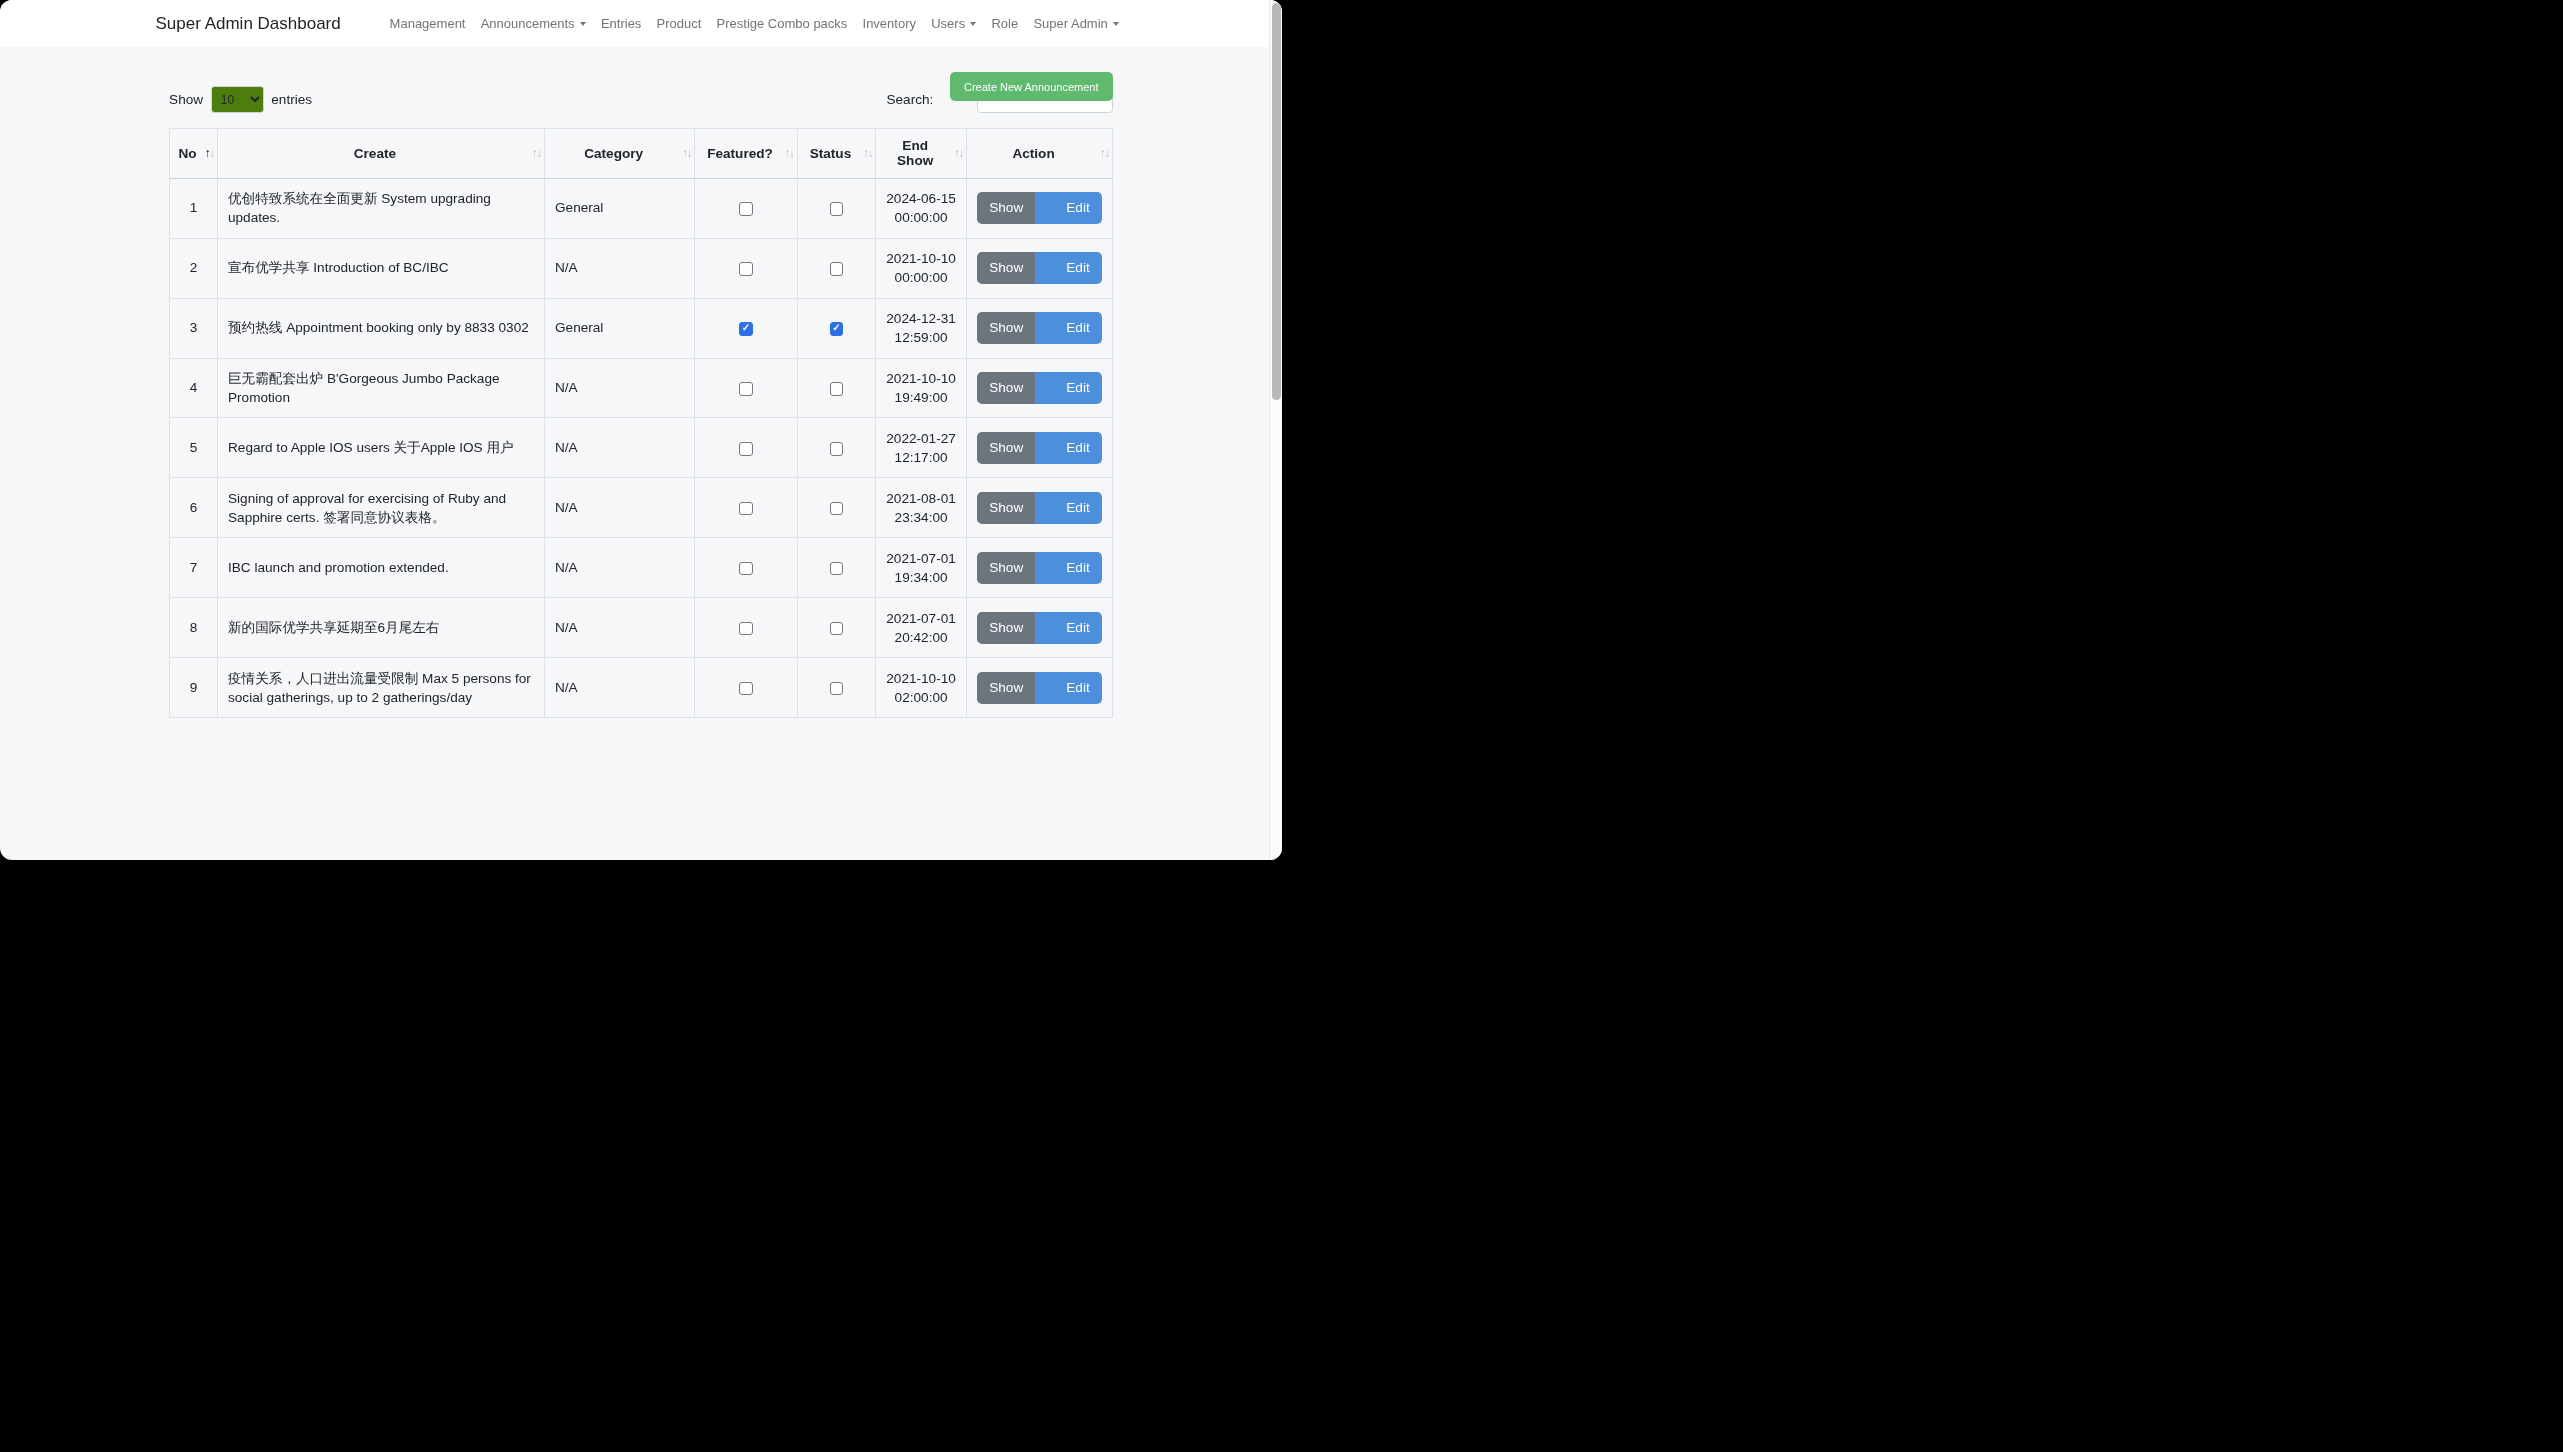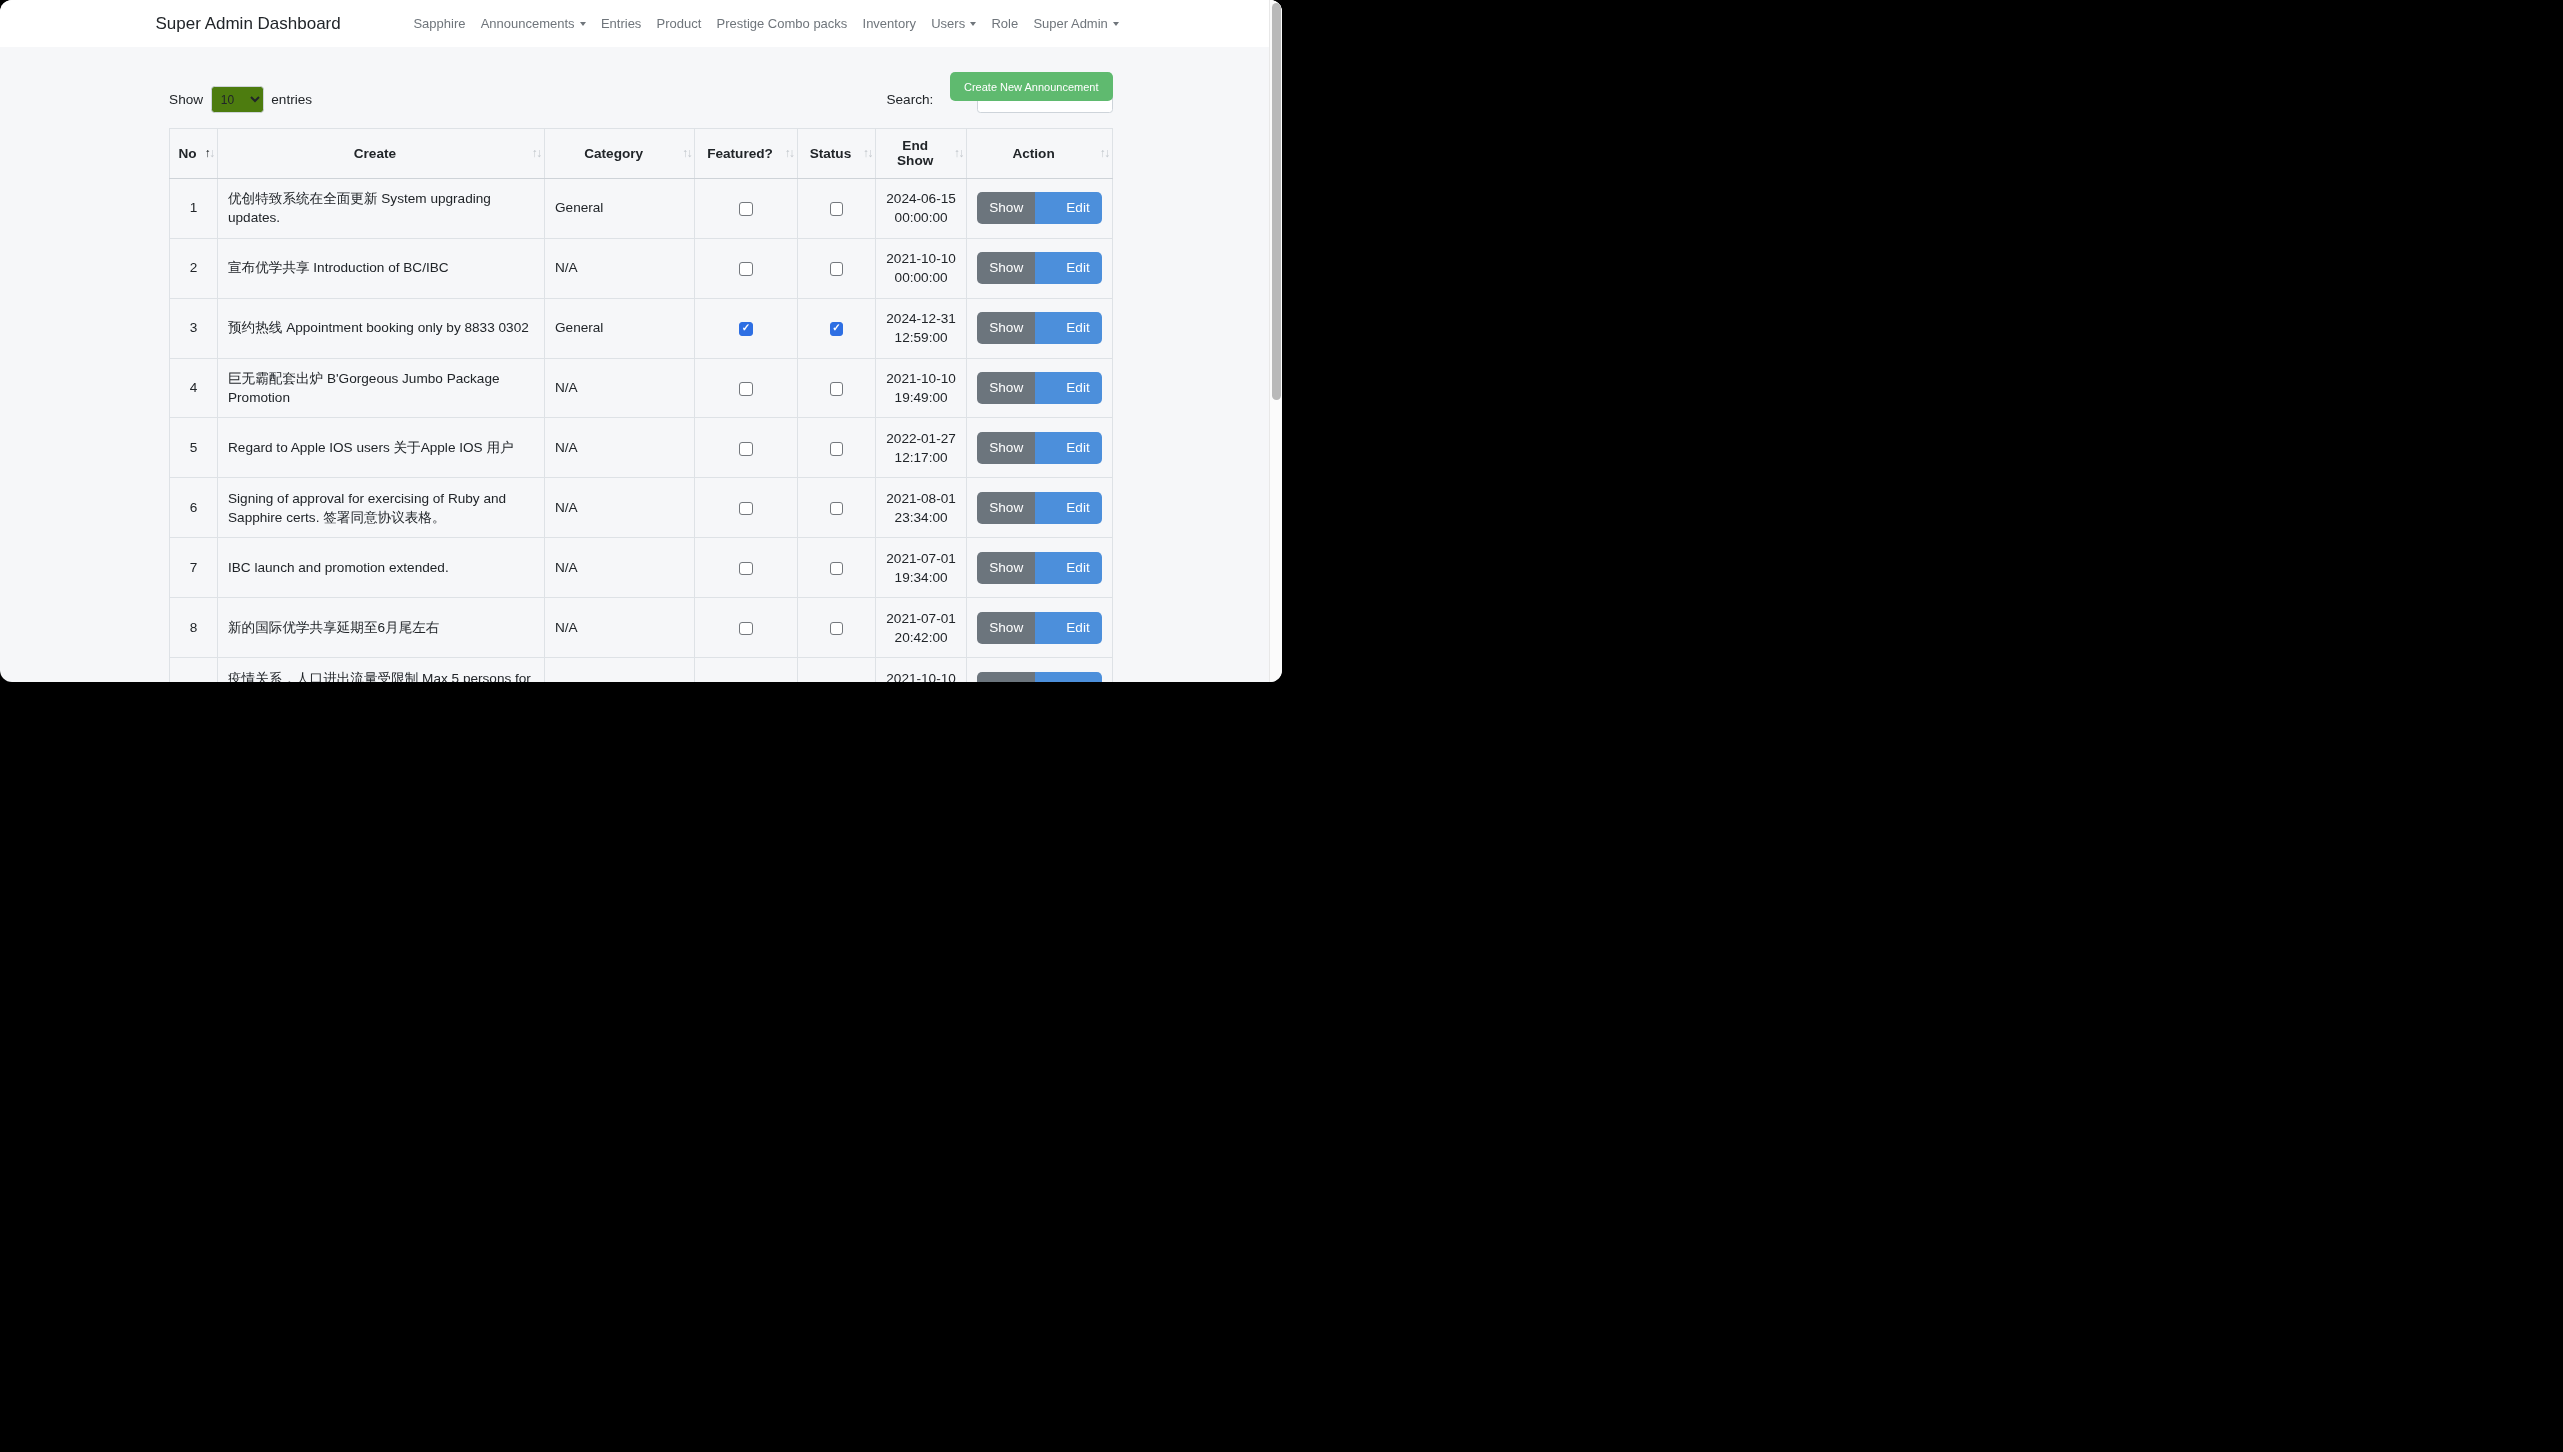--- a/index.html
+++ b/index.html
@@ -6,21 +6,21 @@
     --green:#5fba6f;
     --blue:#4c8fdb;
     --grey-btn:#6c757d;
     --cb-blue:#2e6fe3;
     --border:#dee2e6;
     --text:#212529;
     --muted:#6f757b;
   }
   *{box-sizing:border-box;}
   body{margin:0;background:#000;font-family:"Liberation Sans","DejaVu Sans",sans-serif;}
-  .window{position:relative;width:1282px;height:682px;background:#f6f7f9;border-radius:12px;overflow:hidden;}
+  .window{position:relative;width:1282px;height:860px;background:#f6f7f9;border-radius:12px;overflow:hidden;}
 
   
   .navbar{height:47px;background:#fff;display:flex;align-items:center;}
   .navbar-inner{width:971px;margin:0 auto;display:flex;align-items:center;}
   .brand{font-size:17px;color:var(--text);text-decoration:none;white-space:nowrap;}
   .nav{margin-left:auto;display:flex;align-items:center;list-style:none;margin-top:0;margin-bottom:0;padding:0;}
   .nav-link{padding:6.8px 7.6px;color:var(--muted);font-size:13px;text-decoration:none;display:flex;align-items:center;white-space:nowrap;cursor:pointer;}
   .caret{width:0;height:0;border-left:3.4px solid transparent;border-right:3.4px solid transparent;border-top:4.2px solid var(--muted);display:inline-block;margin-left:5.1px;}
 
   
@@ -65,21 +65,21 @@
 </head>
 <body>
 
 <div class="window">
 
   <nav class="navbar">
     <div class="navbar-inner">
       <a class="brand" href="#">Super Admin Dashboard</a>
       <ul class="nav" id="nav-list">
           <li>
-            <a class="nav-link" href="#">Sapphire</a>
+            <a class="nav-link" href="#">Management</a>
           </li>
           <li>
             <a class="nav-link" href="#">Announcements<span class="caret"></span></a>
           </li>
           <li>
             <a class="nav-link" href="#">Entries</a>
           </li>
           <li>
             <a class="nav-link" href="#">Product</a>
           </li>

